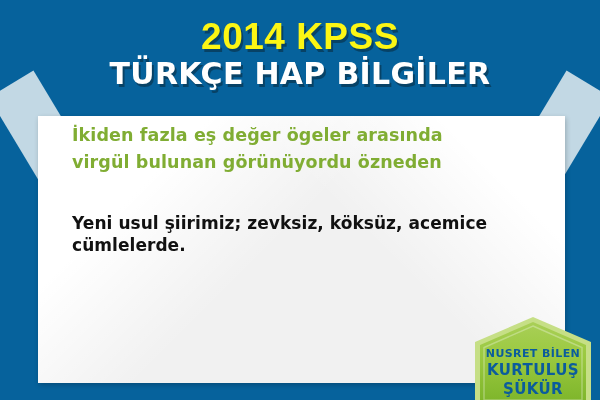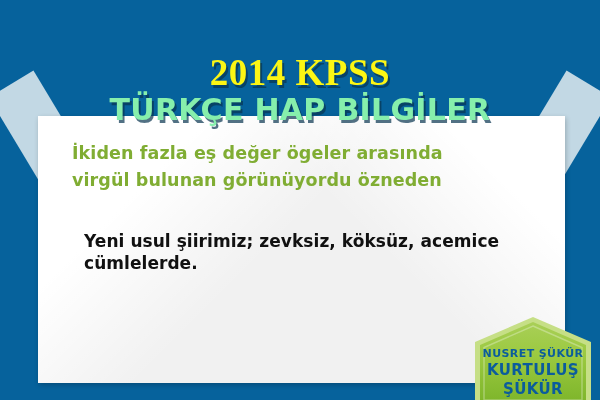--- a/index.html
+++ b/index.html
@@ -28,36 +28,35 @@
     position: absolute;
     top: 18px;
     left: 0;
     width: 600px;
     text-align: center;
     z-index: 40;
     pointer-events: none;
   }
   .title-line1 {
     display: block;
-    font-family: Liberation Serif, serif;
+    font-family: Liberation Sans, sans-serif;
     font-size: 37px;
     font-weight: 700;
     letter-spacing: 0.5px;
     color: #fcf614;
     line-height: 1.02;
     text-shadow: 2px 3px 0 rgba(8,52,80,0.70);
-    margin-top: 36px;
   }
   .title-line2 {
     display: block;
     font-family: "DejaVu Sans", "Liberation Sans", sans-serif;
     font-size: 30px;
     font-weight: 700;
     letter-spacing: 0.3px;
-    color: #86efac;
+    color: #ffffff;
     line-height: 1.05;
     margin-top: 2px;
     text-shadow: 2px 3px 0 rgba(8,52,80,0.70);
   }
 
   
   .tape {
     position: absolute;
     background: #c2d8e4;
     z-index: 10;
@@ -111,39 +110,39 @@
   }
   .fold-tr {
     right: 0; top: 0;
     border-top: 46px solid #ffffff;
     border-left: 46px solid transparent;
   }
 
   .card-body {
     position: relative;
     z-index: 24;
-    padding: 24px 30px 0 34px;
+    padding: 6px 30px 0 34px;
   }
 
   .rule-text {
     color: #80ad33;
     font-size: 17.5px;
     font-weight: 700;
     line-height: 1.52;
     margin: 0;
     letter-spacing: 0.1px;
   }
   .rule-text span { display: block; }
 
   .example-text {
     color: #111111;
     font-size: 17px;
     font-weight: 700;
     line-height: 1.28;
-    margin: 38px 0 0 12px;
+    margin: 38px 0 0 0;
     letter-spacing: 0.05px;
   }
   .example-text span { display: block; }
 
   
   .badge {
     position: absolute;
     right: 8px;
     bottom: 0px;
     width: 118px;
@@ -223,18 +222,18 @@
         </linearGradient>
       </defs>
 
       <path d="M 59 1 L 117 26 L 117 84 L 1 84 L 1 26 Z" fill="#c6df86"></path>
 
       <path d="M 59 6 L 112 29 L 112 84 L 6 84 L 6 29 Z" fill="url(#badgeGrad)"></path>
 
       <path d="M 59 10 L 108 31.5 L 108 84 L 10 84 L 10 31.5 Z" fill="none" stroke="rgba(255,255,255,0.30)" stroke-width="1.5"></path>
     </svg>
     <div class="badge-text">
-      <span class="badge-line1">NUSRET ŞÜKÜR</span>
+      <span class="badge-line1">NUSRET BİLEN</span>
       <span class="badge-line2">KURTULUŞ ŞÜKÜR</span>
     </div>
   </div>
 
 </div>
 
 </body></html>

